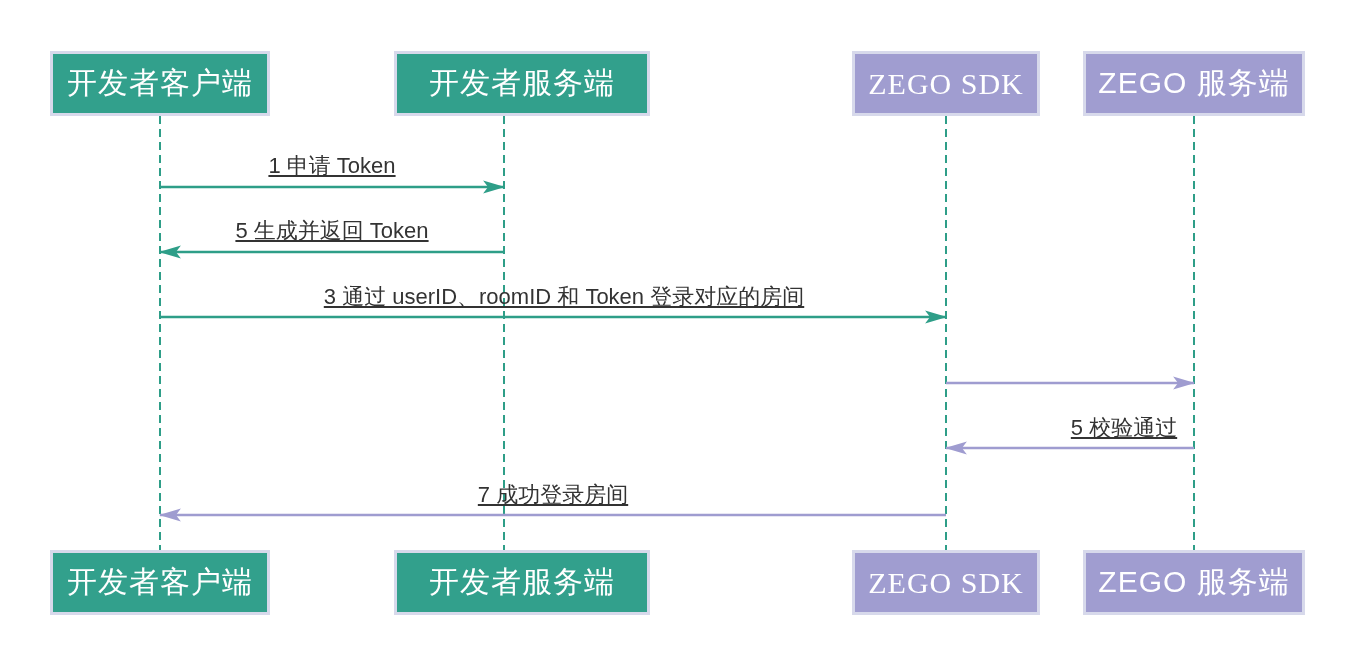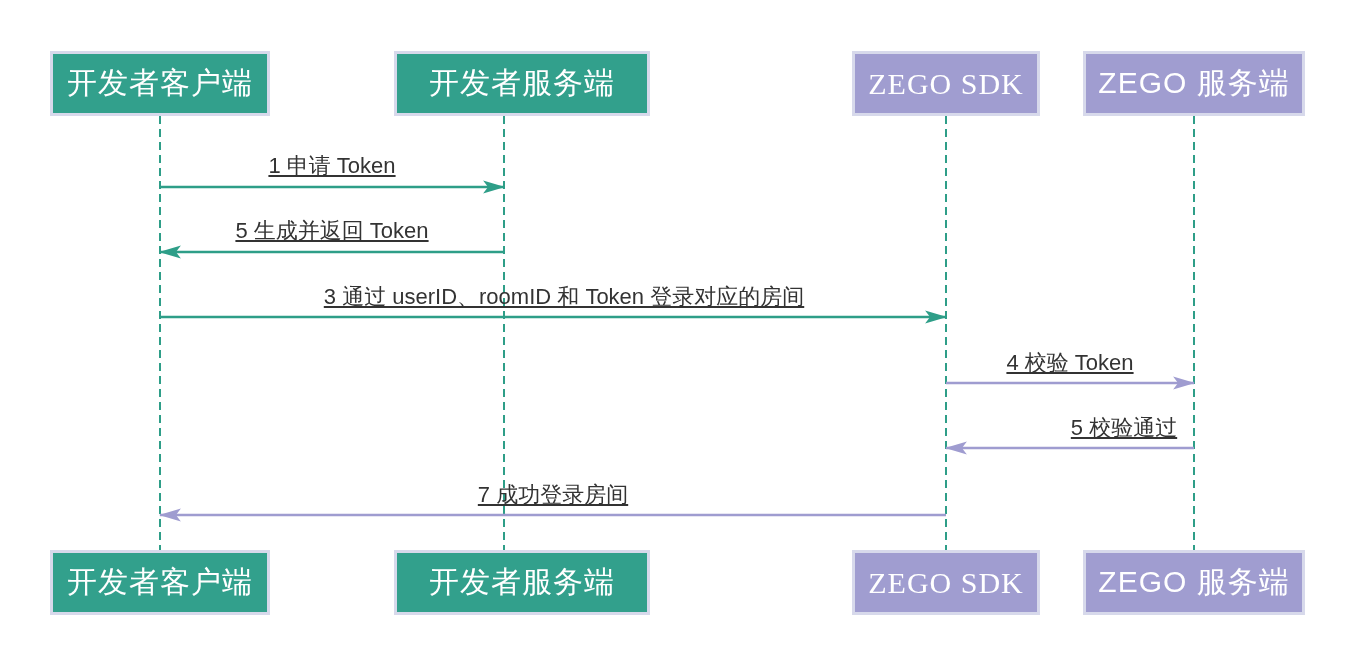--- a/index.html
+++ b/index.html
@@ -111,17 +111,16 @@
   <div class="participant-box purple row-top p-zego">ZEGO 服务端</div>
 
   <div class="participant-box teal row-bottom p-client">开发者客户端</div>
   <div class="participant-box teal row-bottom p-server">开发者服务端</div>
   <div class="participant-box purple row-bottom p-sdk">ZEGO SDK</div>
   <div class="participant-box purple row-bottom p-zego">ZEGO 服务端</div>
 
   <div class="msg-label ml-1">1 申请 Token</div>
   <div class="msg-label ml-2">5 生成并返回 Token</div>
   <div class="msg-label ml-3">3 通过 userID、roomID 和 Token 登录对应的房间</div>
-  <div class="msg-label ml-4">4 校验 Token</div>
   <div class="msg-label ml-5">5 校验通过</div>
   <div class="msg-label ml-6">7 成功登录房间</div>
 
 </div>
 
 </body></html>

